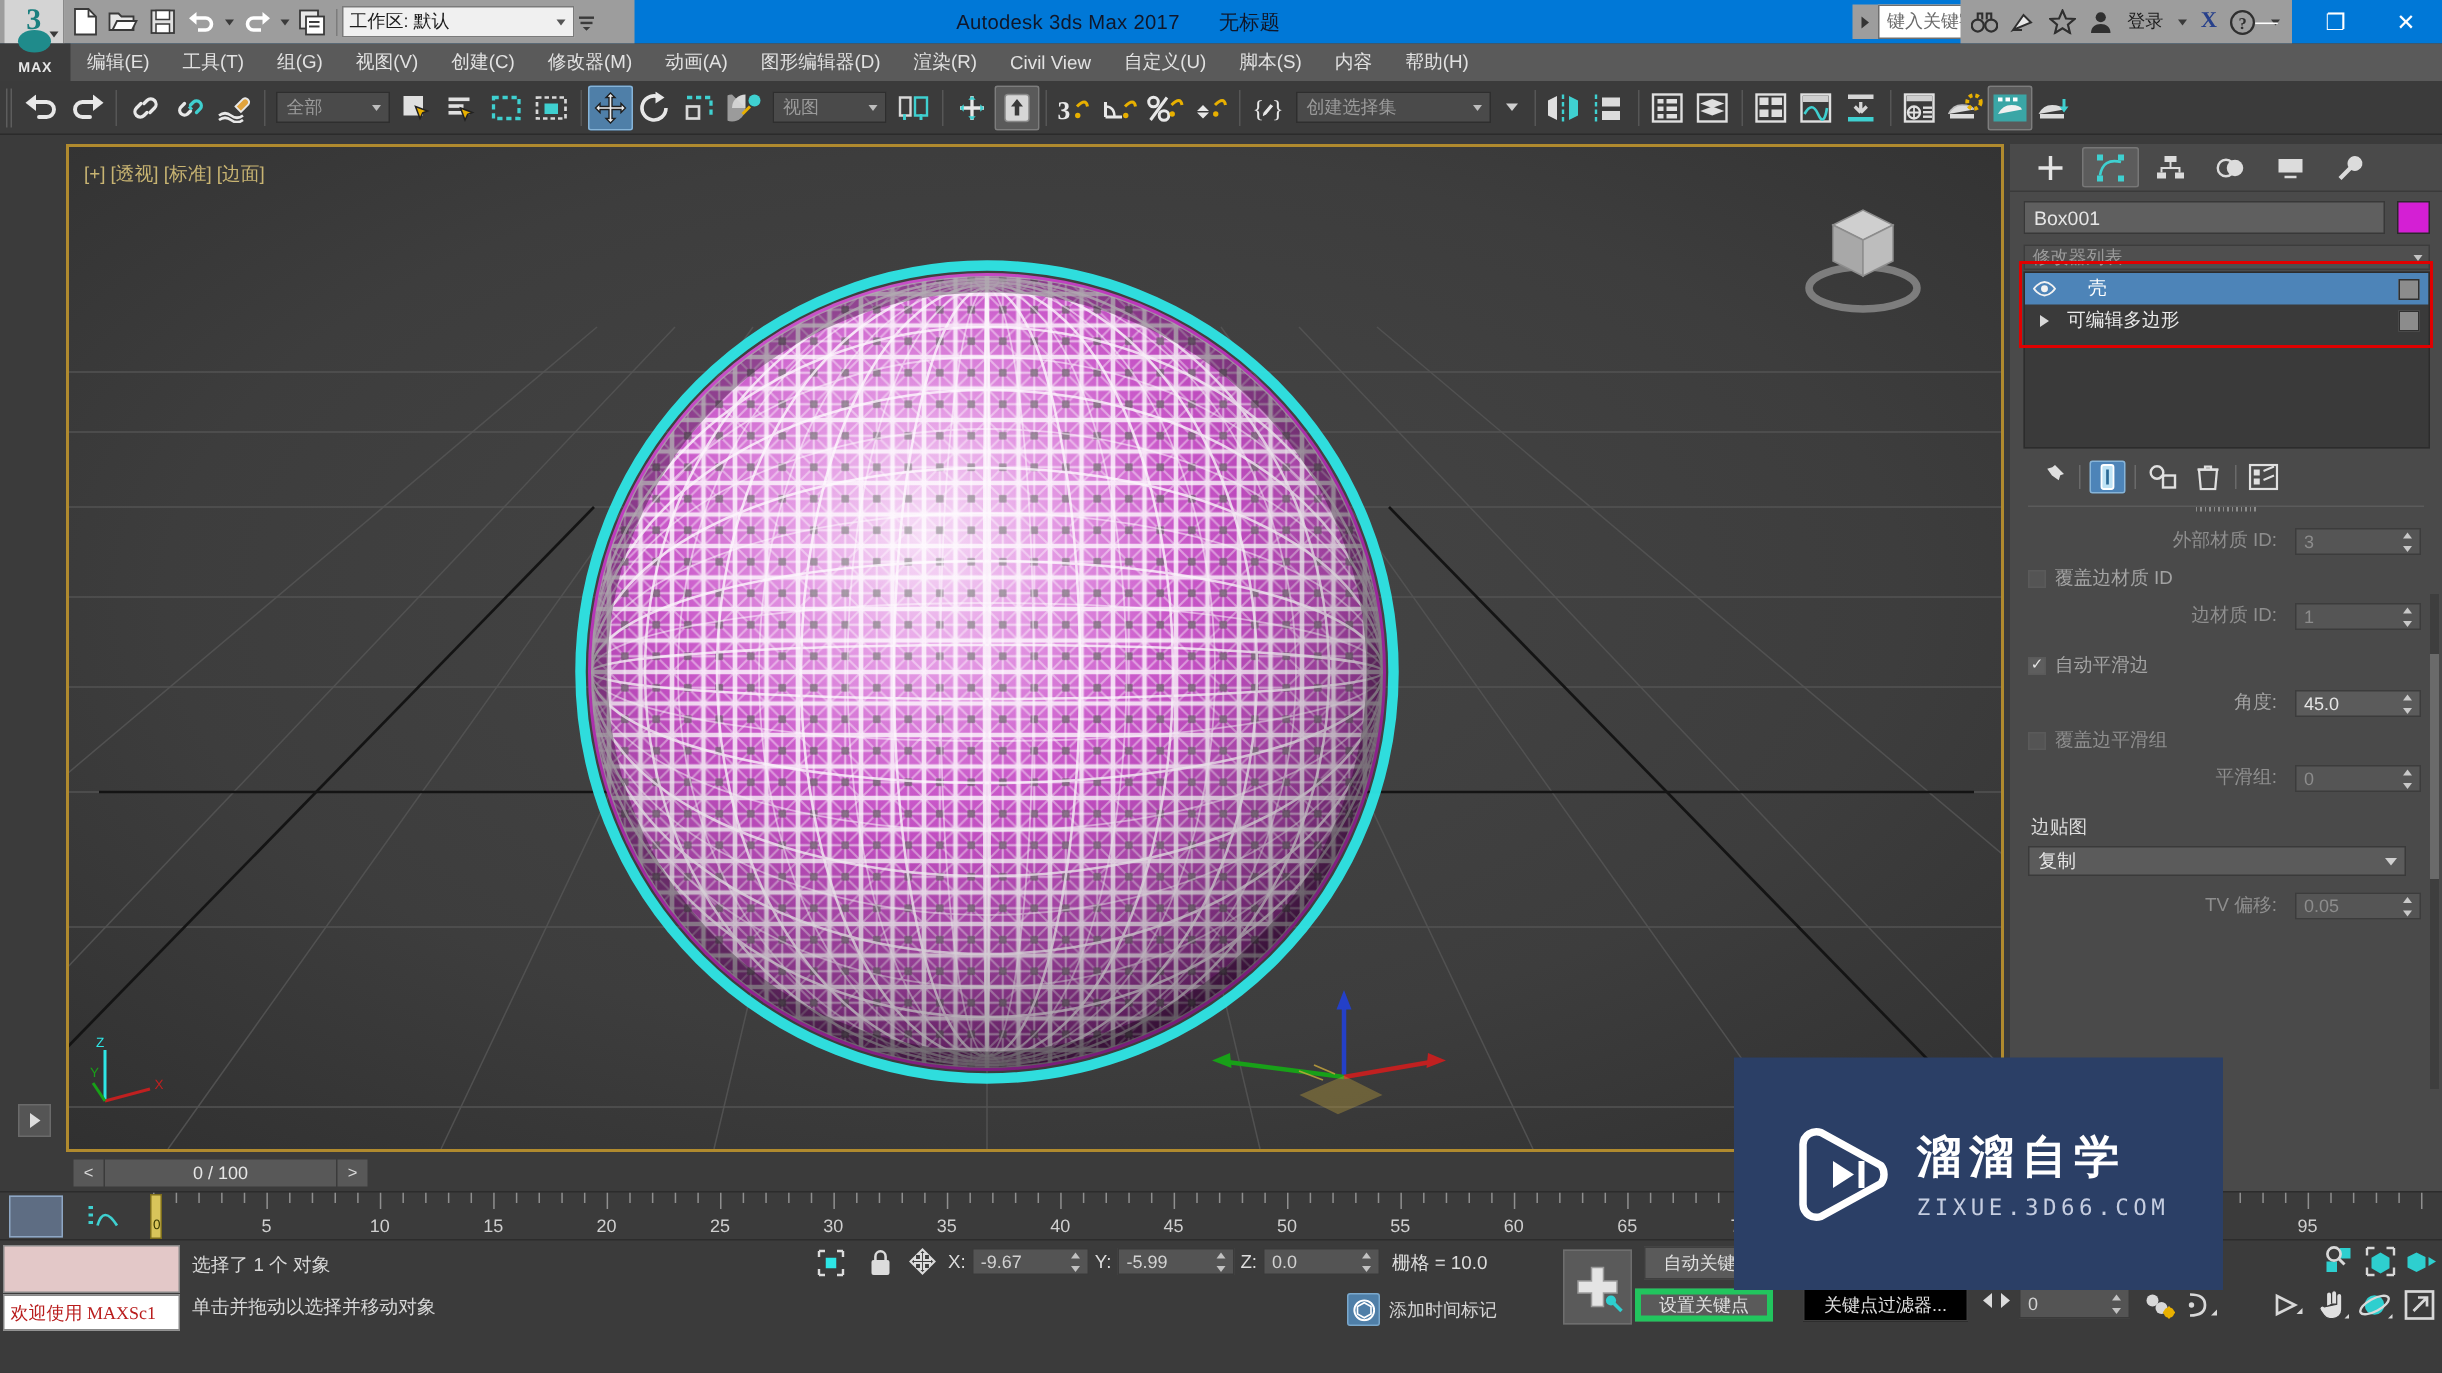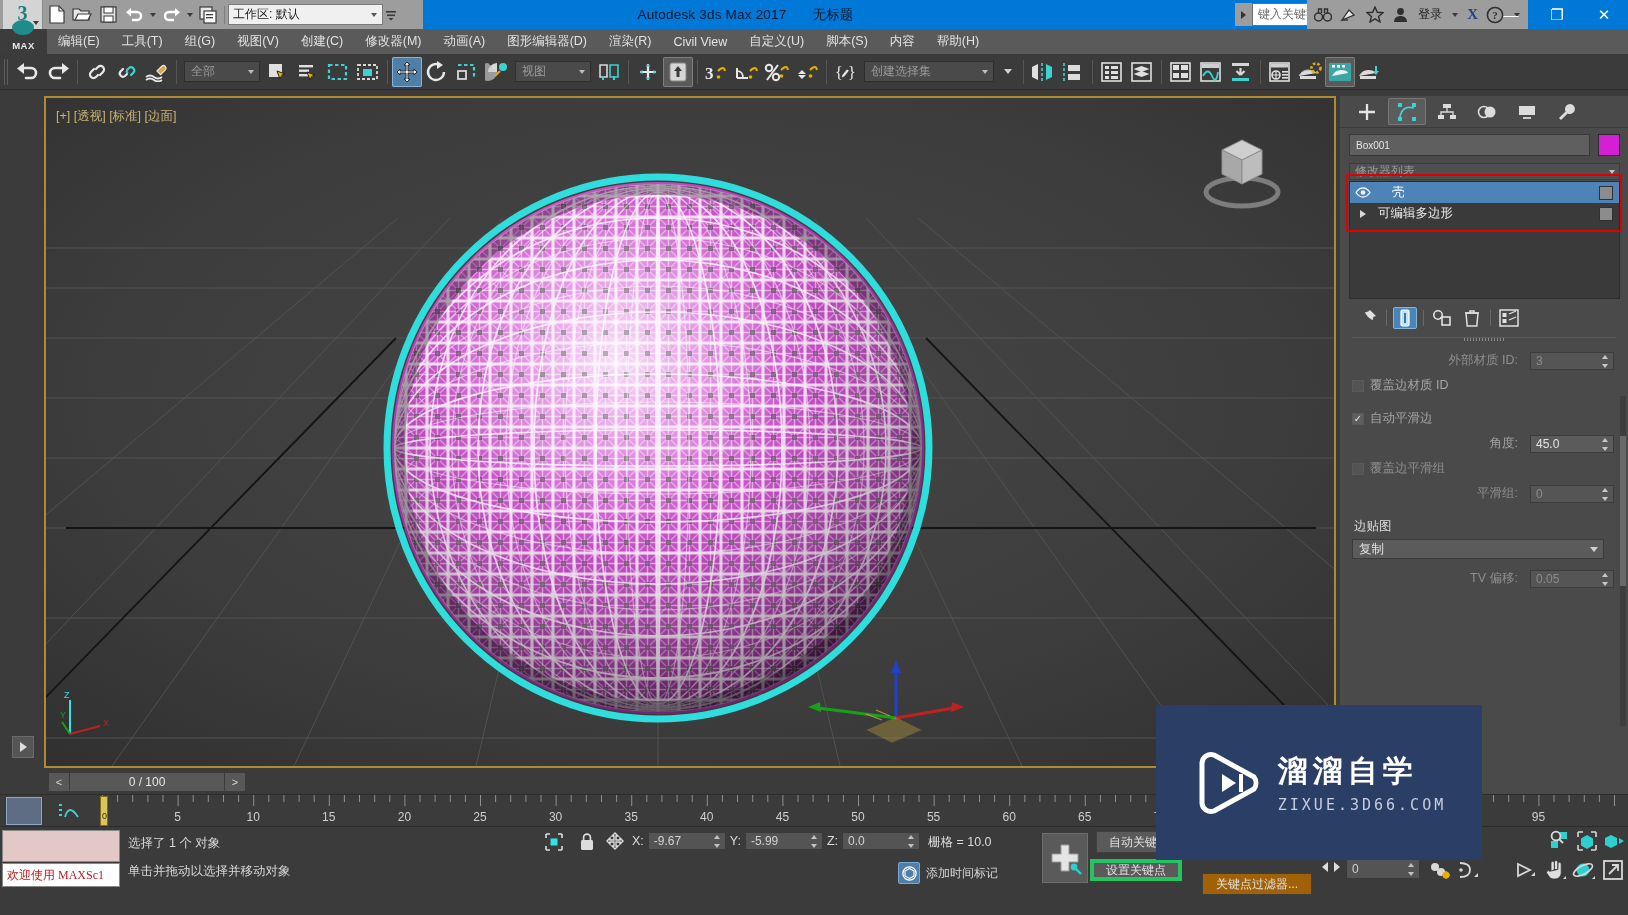--- a/index.html
+++ b/index.html
@@ -163,21 +163,21 @@
   .cp-tab{
     width:38px;height:27px;display:flex;align-items:center;justify-content:center;
     color:#dcdcdc;border-radius:2px;
   }
   .cp-tab.active{ background:#5c5c5c;box-shadow:inset 0 0 0 1px #777; }
   .cp-namerow{
     display:flex;align-items:center;padding:6px 8px 6px 9px;gap:8px;
   }
   .cp-name{
     flex:1;height:22px;background:#5f5f5f;border:1px solid #383838;color:#e6e6e6;
-    display:flex;align-items:center;padding:0 6px;font-size:10px;
+    display:flex;align-items:center;padding:0 6px;font-size:13px;
   }
   .cp-color{ width:22px;height:22px;background:#d41fd4;border:1px solid #2a2a2a; }
   .modlist-wrap{ position:relative;margin:1px 8px 0 9px; }
   .modlist-combo{
     height:17px;background:#4f4f4f;border:1px solid #3c3c3c;color:#9b9b9b;
     display:flex;align-items:center;padding:0 16px 0 5px;font-size:12px;position:relative;
     overflow:hidden;
   }
   .modlist-combo .dd{
     position:absolute;right:4px;top:6px;width:0;height:0;
@@ -331,24 +331,23 @@
     position:absolute;left:1096px;top:4px;width:86px;height:22px;background:#5a5a5a;
     border:1px solid #3f3f3f;color:#e0e0e0;font-size:12px;display:flex;align-items:center;
     justify-content:center;
   }
   .skey{
     position:absolute;left:1090px;top:32px;width:92px;height:22px;background:#5a5a5a;
     border:4px solid #22c55e;color:#e0e0e0;font-size:12px;display:flex;align-items:center;
     justify-content:center;
   }
   .kfilter{
-    position:absolute;left:1202px;top:32px;width:110px;height:22px;background:#a16207;
+    position:absolute;left:1202px;top:32px;width:110px;height:22px;background:#000000;
     border:1px solid #3f3f3f;color:#e0e0e0;font-size:12px;display:flex;align-items:center;
     justify-content:center;
-    margin-top:14px;
   }
   .keyarrows{ position:absolute;left:1320px;top:34px;display:flex;align-items:center;gap:2px;color:#d8d8d8;}
   .keyfield{
     position:absolute;left:1346px;top:32px;width:74px;height:20px;background:#545454;
     border:1px solid #3a3a3a;color:#d2d2d2;display:flex;align-items:center;padding:0 12px 0 5px;
     font-size:12px;position:relative;
   }
   .keyfield .sp{position:absolute;right:2px;top:3px;width:9px;height:13px;display:flex;flex-direction:column;justify-content:space-between;}
   .keyfield .sp i{width:0;height:0;border-left:3px solid transparent;border-right:3px solid transparent;}
   .keyfield .sp i.u{border-bottom:4px solid #c2c2c2;}
@@ -1056,20 +1055,30 @@
           <span>3</span>
           <span class="sp">
               <i class="u"></i>
               <i class="d"></i>
             </span>
         </span>
       </div>
       <div class="prow">
         <span class="chk"></span>
         <span class="plabel">覆盖边材质 ID</span>
+      </div>
+      <div class="prow">
+        <span class="plabel dim right">边材质 ID:</span>
+        <span class="spin dim">
+          <span>1</span>
+          <span class="sp">
+              <i class="u"></i>
+              <i class="d"></i>
+            </span>
+        </span>
       </div>
       <div class="prow" style="margin-top:8px;">
         <span class="chk on">✓</span>
         <span class="plabel">自动平滑边</span>
       </div>
       <div class="prow">
         <span class="plabel right">角度:</span>
         <span class="spin">
           <span>45.0</span>
           <span class="sp">

